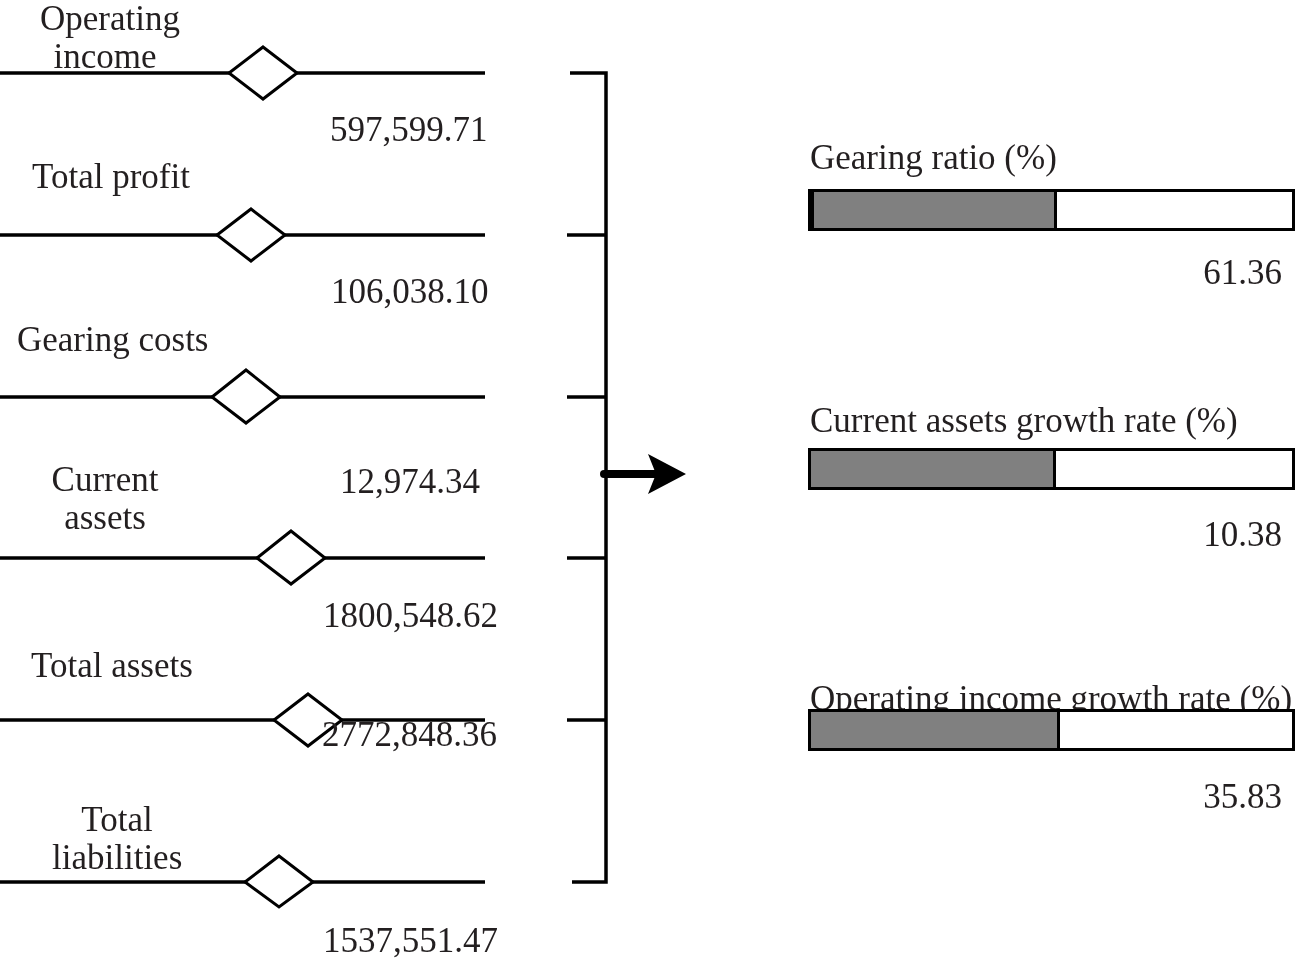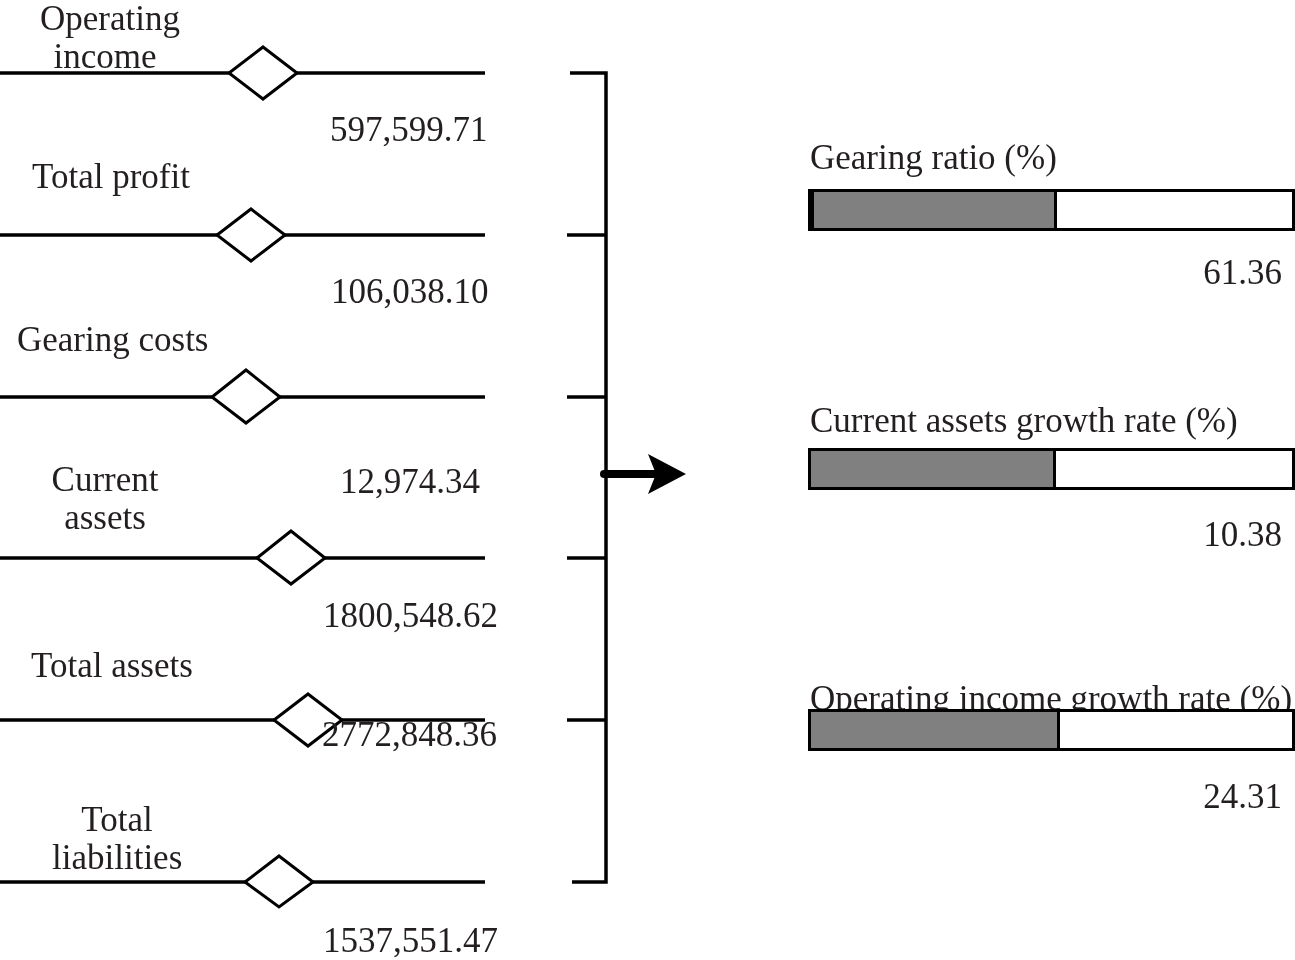--- a/index.html
+++ b/index.html
@@ -85,13 +85,13 @@
 <div class="txt" style="left:810px;top:398px;">Current assets growth rate (%)</div>
 <div class="bar" style="left:808px;top:448px;width:487px;">
   <div class="bar-fill" style="width:242px;"></div>
 </div>
 <div class="txt right" style="left:1100px;top:512px;width:182px;">10.38</div>
 
 <div class="txt" style="left:810px;top:660px;margin-top:16px;">Operating income growth rate (%)</div>
 <div class="bar" style="left:808px;top:709px;width:487px;">
   <div class="bar-fill" style="width:246px;"></div>
 </div>
-<div class="txt right" style="left:1100px;top:774px;width:182px;">24.31</div>
+<div class="txt right" style="left:1100px;top:774px;width:182px;">35.83</div>
 
 </body></html>

